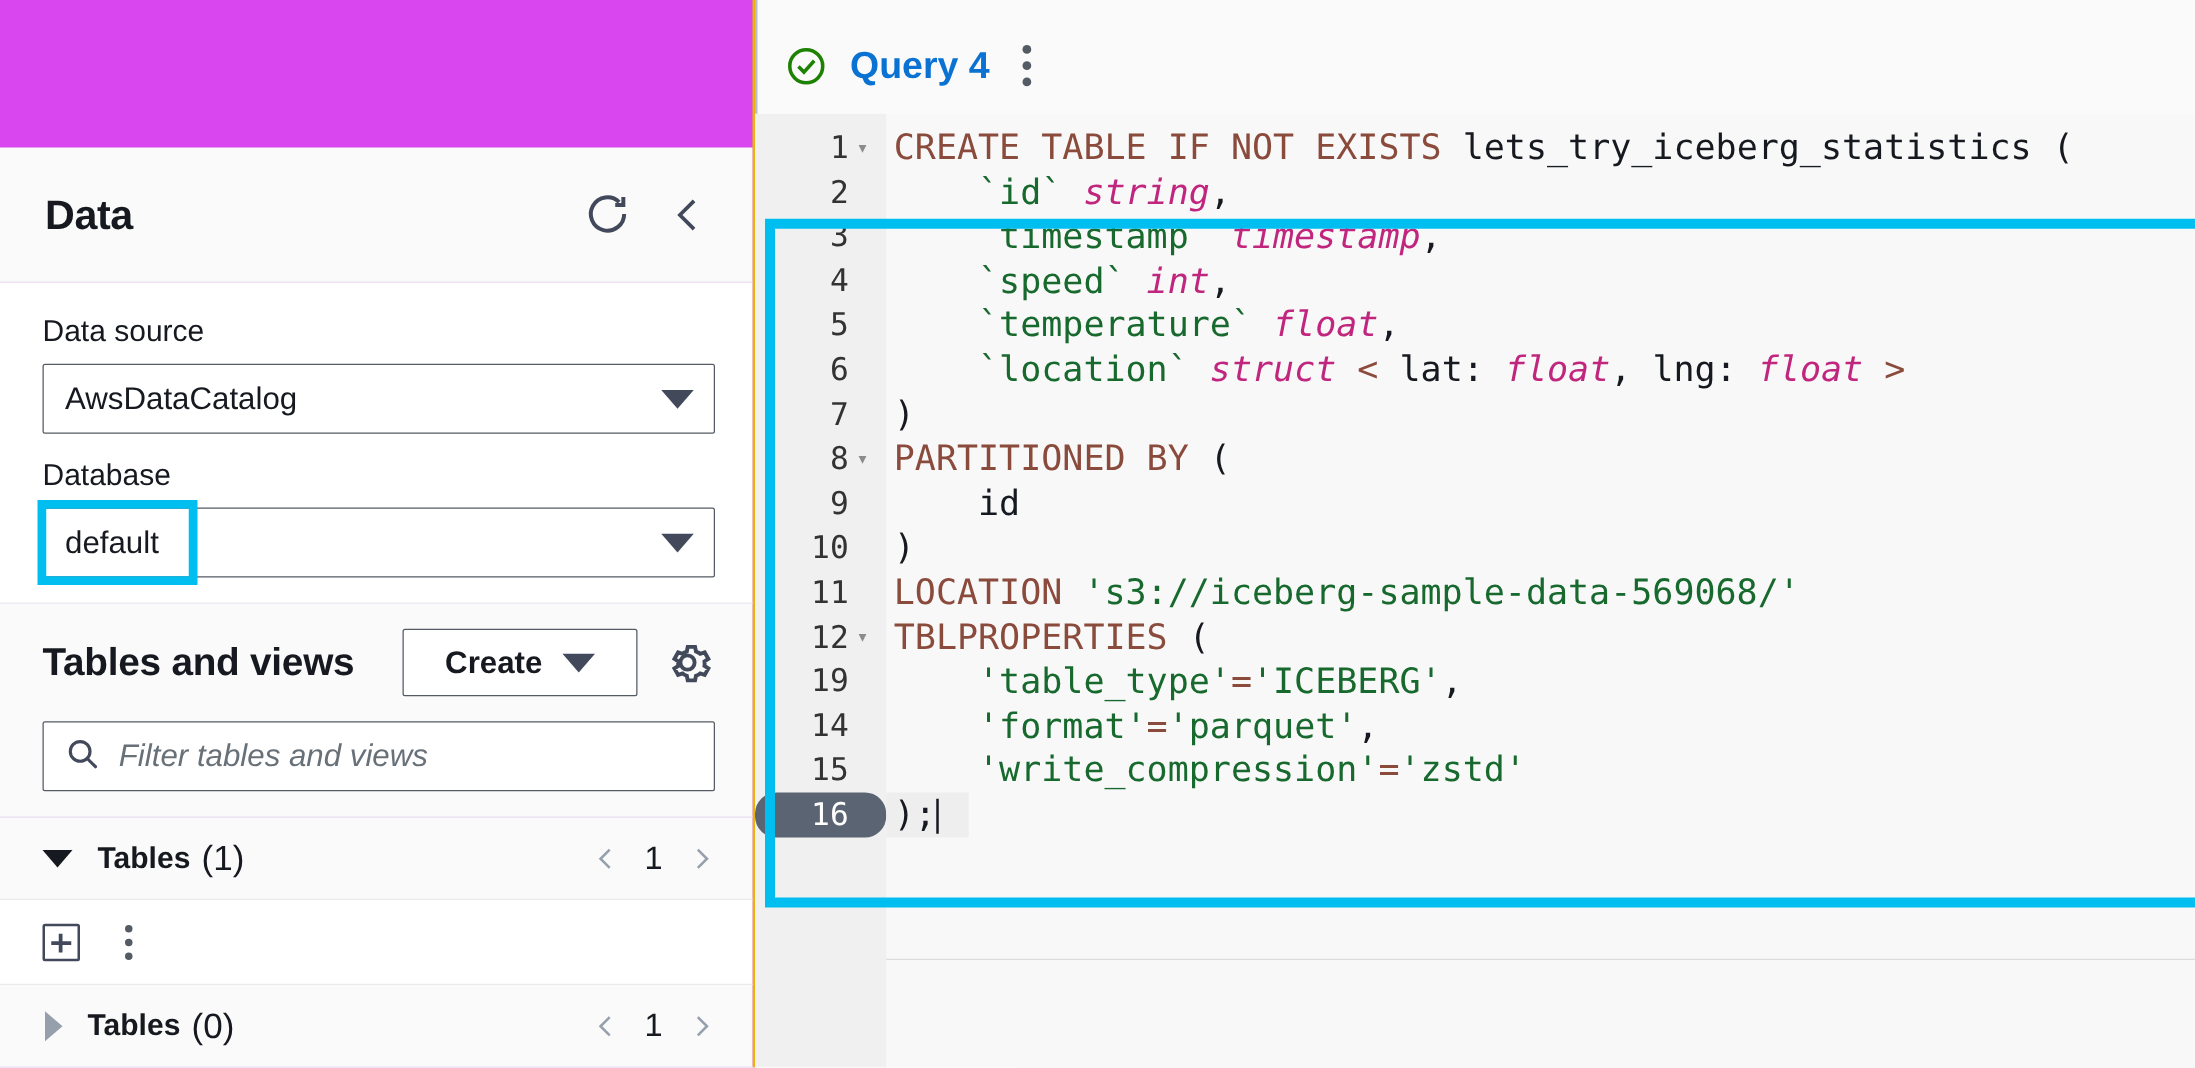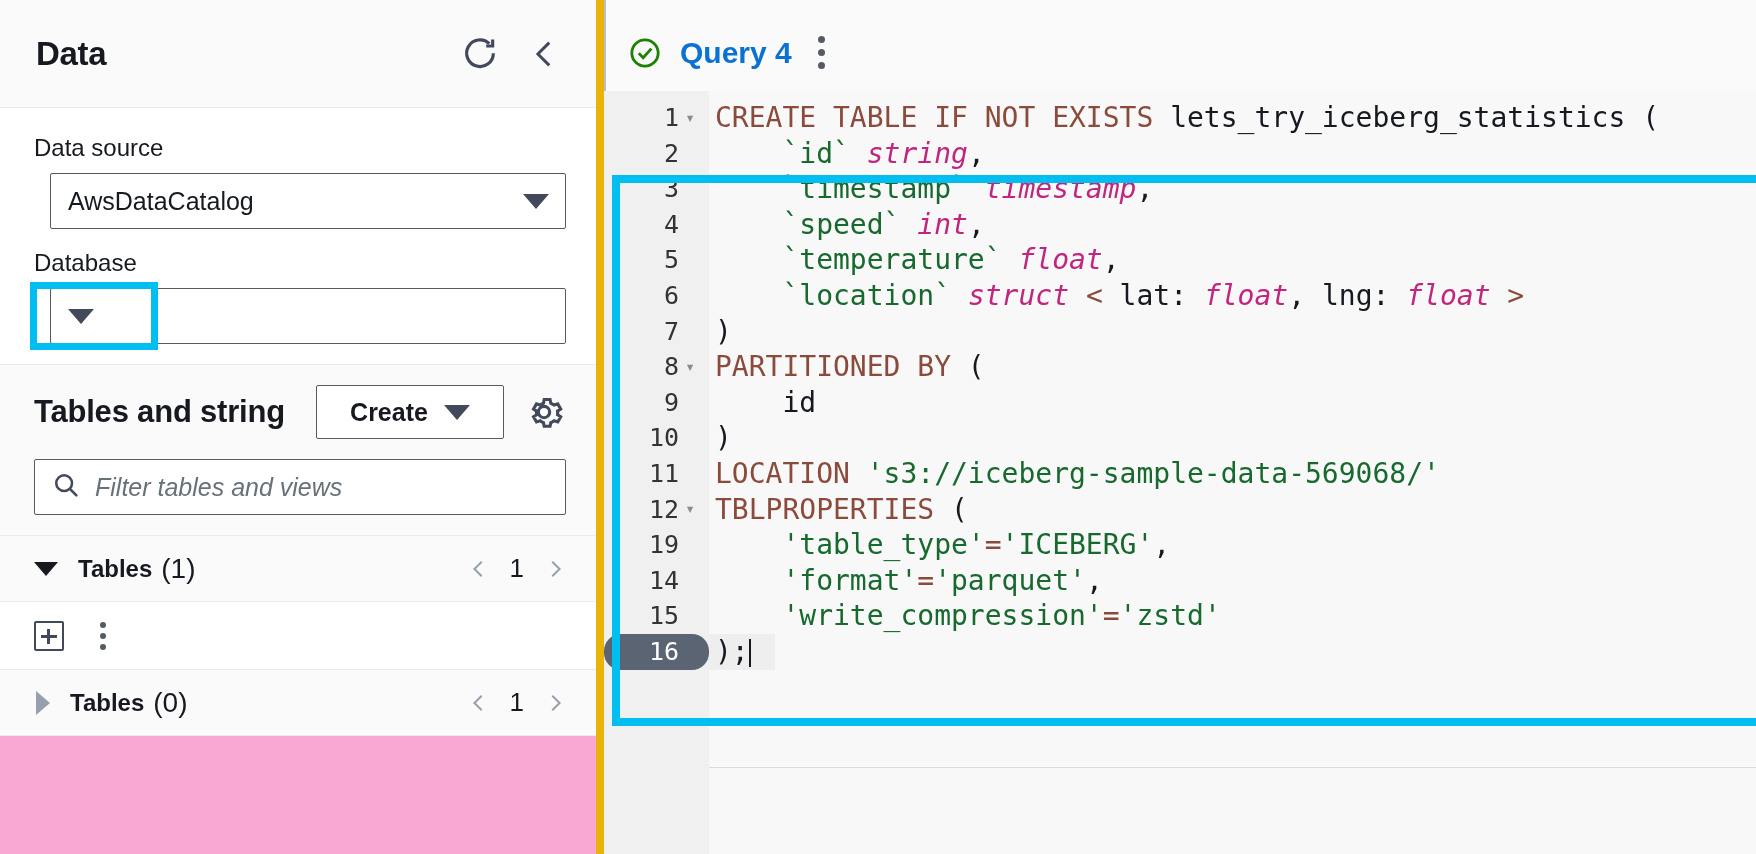--- a/index.html
+++ b/index.html
@@ -7,24 +7,25 @@
     width: 1756px; height: 854px;
     background: #ffffff;
     font-family: "Liberation Sans", sans-serif;
     overflow: hidden;
   }
   .app { display: flex; width: 1756px; height: 854px; }
 
   
   .sidebar {
     width: 604px; height: 854px;
-    background: #f9a8d4;
-    border-right: 8px solid #eab308;
+    background: #d946ef;
+    border-right: 2px solid #eab308;
     display: flex; flex-direction: column;
     position: relative;
+    justify-content: flex-end;
   }
   .sb-header {
     height: 108px;
     background: #fafafa;
     border-bottom: 1px solid #e9ebed;
     display: flex; align-items: center;
     padding: 0 34px 0 36px;
   }
   .sb-title {
     font-size: 33px; font-weight: bold; color: #16191f;
@@ -45,21 +46,20 @@
   }
   .select-box {
     height: 56px;
     border: 1px solid #545b64;
     border-radius: 2px;
     display: flex; align-items: center;
     padding: 0 16px 0 17px;
     background: #ffffff;
     cursor: pointer;
     position: relative;
-    margin-left: 16px;
   }
   .select-value { flex: 1; font-size: 25px; color: #16191f; }
   .caret {
     width: 0; height: 0;
     border-left: 13px solid transparent;
     border-right: 13px solid transparent;
     border-top: 15px solid #41495b;
   }
   .field-gap { height: 20px; }
 
@@ -261,29 +261,30 @@
       <div class="select-box">
         <span class="select-value">AwsDataCatalog</span>
         <span class="caret"></span>
       </div>
 
       <div class="field-gap"></div>
 
       <div class="field-label">Database</div>
       <div class="db-wrap">
         <div class="select-box">
+          <span class="select-value">default</span>
           <span class="caret"></span>
         </div>
         <div class="hl-default"></div>
       </div>
     </div>
 
     <div class="sb-tables-head">
       <div class="tv-row">
-        <div class="tv-title">Tables and string</div>
+        <div class="tv-title">Tables and views</div>
         <div class="create-btn">
           <span class="create-label">Create</span>
           <span class="caret"></span>
         </div>
         <div class="gear-btn">
           <svg viewBox="0 0 24 24" width="44" height="44" fill="none" stroke="#41495b" stroke-width="1.7">
             <circle cx="12" cy="12" r="3.1"></circle>
             <path d="M19.4 13.5l1.7 1.1-1.6 2.8-2-0.6a7.4 7.4 0 0 1-1.8 1l-0.4 2h-3.2l-0.4-2a7.4 7.4 0 0 1-1.8-1l-2 0.6-1.6-2.8 1.7-1.1a7.5 7.5 0 0 1 0-2l-1.7-1.1 1.6-2.8 2 0.6a7.4 7.4 0 0 1 1.8-1l0.4-2h3.2l0.4 2a7.4 7.4 0 0 1 1.8 1l2-0.6 1.6 2.8-1.7 1.1a7.5 7.5 0 0 1 0 2z"></path>
           </svg>
         </div>

